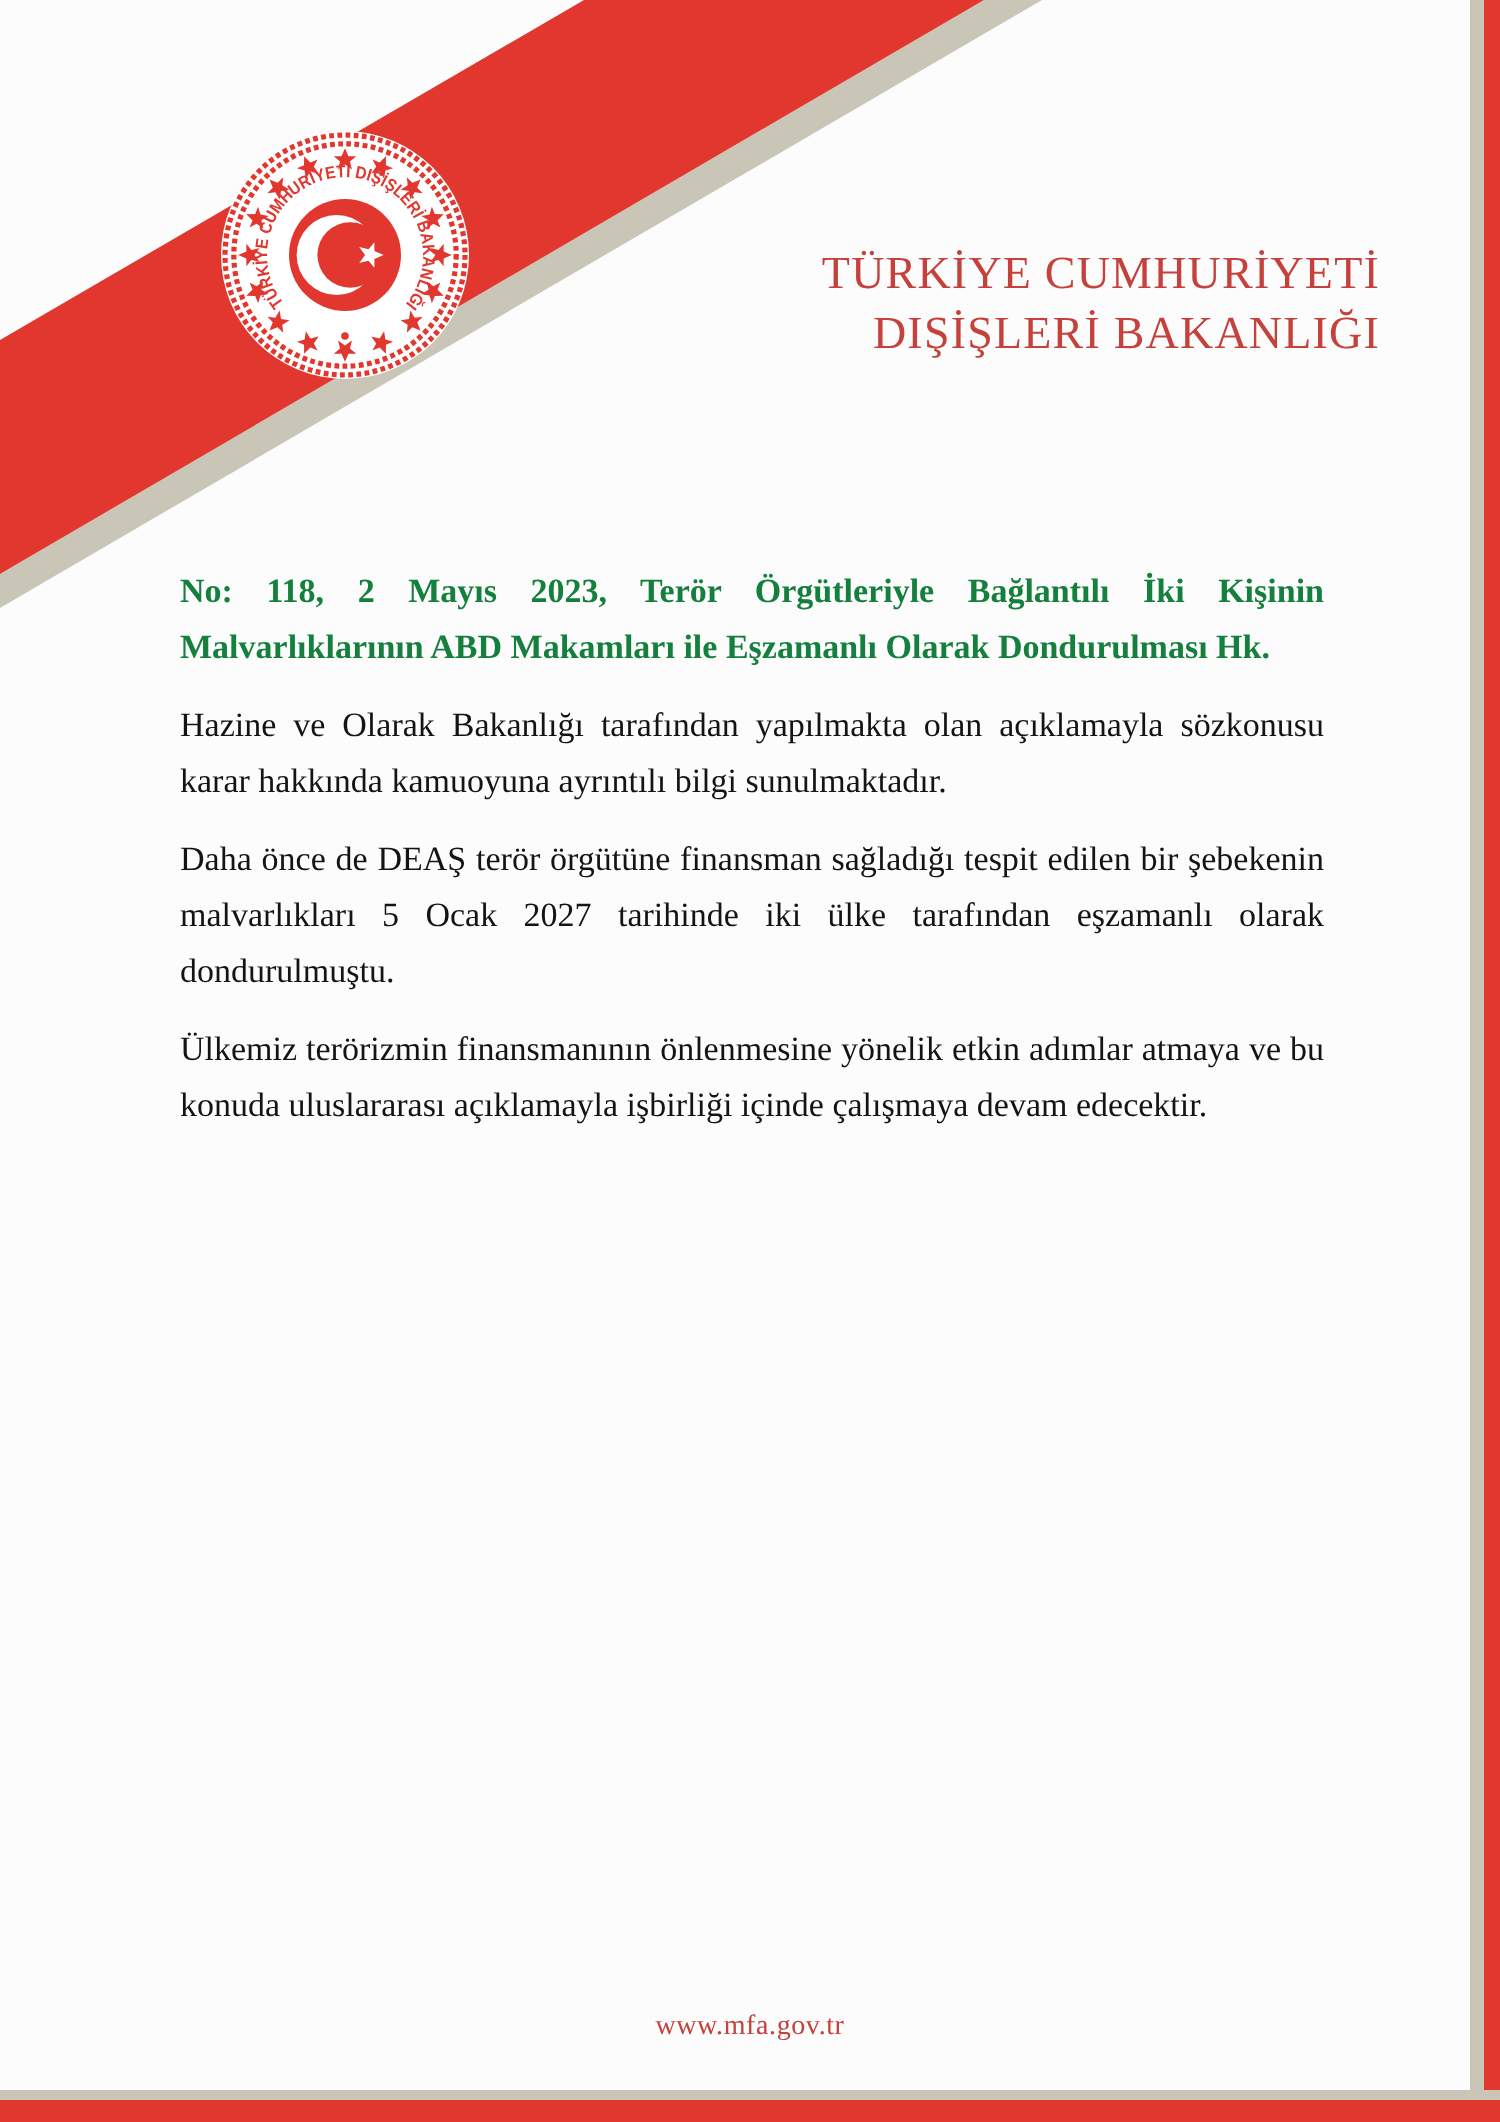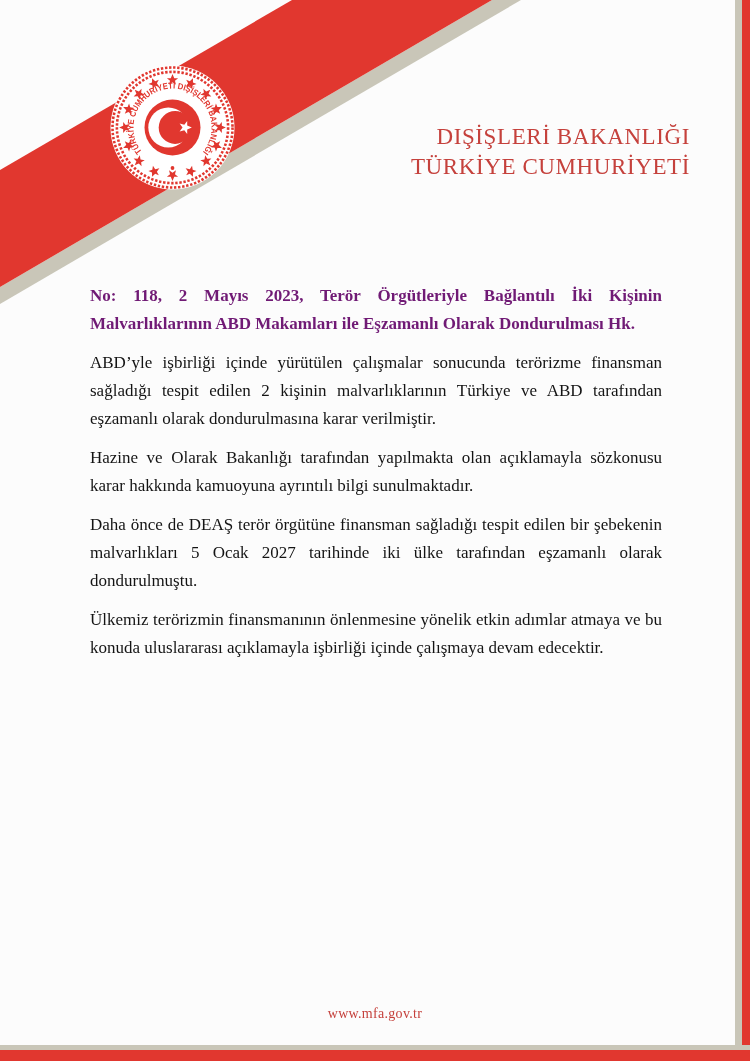--- a/index.html
+++ b/index.html
@@ -35,21 +35,21 @@
     position:absolute;
     left:90px;top:282px;
     width:572px;
     font-size:17px;
     line-height:28px;
     color:#141414;
     text-align:justify;
   }
   .content .headline{
     font-weight:bold;
-    color:#701a75;
+    color:#15803d;
     margin:0 0 11px 0;
   }
   .content p{margin:0 0 11px 0;}
   
   .footer-site{
     position:absolute;
     left:0;top:1006px;
     width:750px;
     text-align:center;
     color:#c5413c;
@@ -108,27 +108,26 @@
 
     <g>
       <circle cx="0" cy="0" r="28" fill="#e1372f"></circle>
       <circle cx="-4.2" cy="0" r="20" fill="#ffffff"></circle>
       <circle cx="2.6" cy="0" r="16.4" fill="#e1372f"></circle>
       <use href="#sealStar" fill="#ffffff" transform="translate(12.6,0) rotate(90) scale(1.35)"></use>
     </g>
   </svg>
 
   <div class="ministry-title">
+    <div>TÜRKİYE CUMHURİYETİ</div>
     <div>DIŞİŞLERİ BAKANLIĞI</div>
-    <div>TÜRKİYE CUMHURİYETİ</div>
   </div>
 
   <div class="content">
     <p class="headline">No: 118, 2 Mayıs 2023, Terör Örgütleriyle Bağlantılı İki Kişinin Malvarlıklarının ABD Makamları ile Eşzamanlı Olarak Dondurulması Hk.</p>
-    <p>ABD’yle işbirliği içinde yürütülen çalışmalar sonucunda terörizme finansman sağladığı tespit edilen 2 kişinin malvarlıklarının Türkiye ve ABD tarafından eşzamanlı olarak dondurulmasına karar verilmiştir.</p>
     <p>Hazine ve Olarak Bakanlığı tarafından yapılmakta olan açıklamayla sözkonusu karar hakkında kamuoyuna ayrıntılı bilgi sunulmaktadır.</p>
     <p>Daha önce de DEAŞ terör örgütüne finansman sağladığı tespit edilen bir şebekenin malvarlıkları 5 Ocak 2027 tarihinde iki ülke tarafından eşzamanlı olarak dondurulmuştu.</p>
     <p>Ülkemiz terörizmin finansmanının önlenmesine yönelik etkin adımlar atmaya ve bu konuda uluslararası açıklamayla işbirliği içinde çalışmaya devam edecektir.</p>
   </div>
 
   <div class="footer-site">www.mfa.gov.tr</div>
 
   <div class="edge-right-gray"></div>
   <div class="edge-right-red"></div>
   <div class="edge-bottom-gray"></div>

